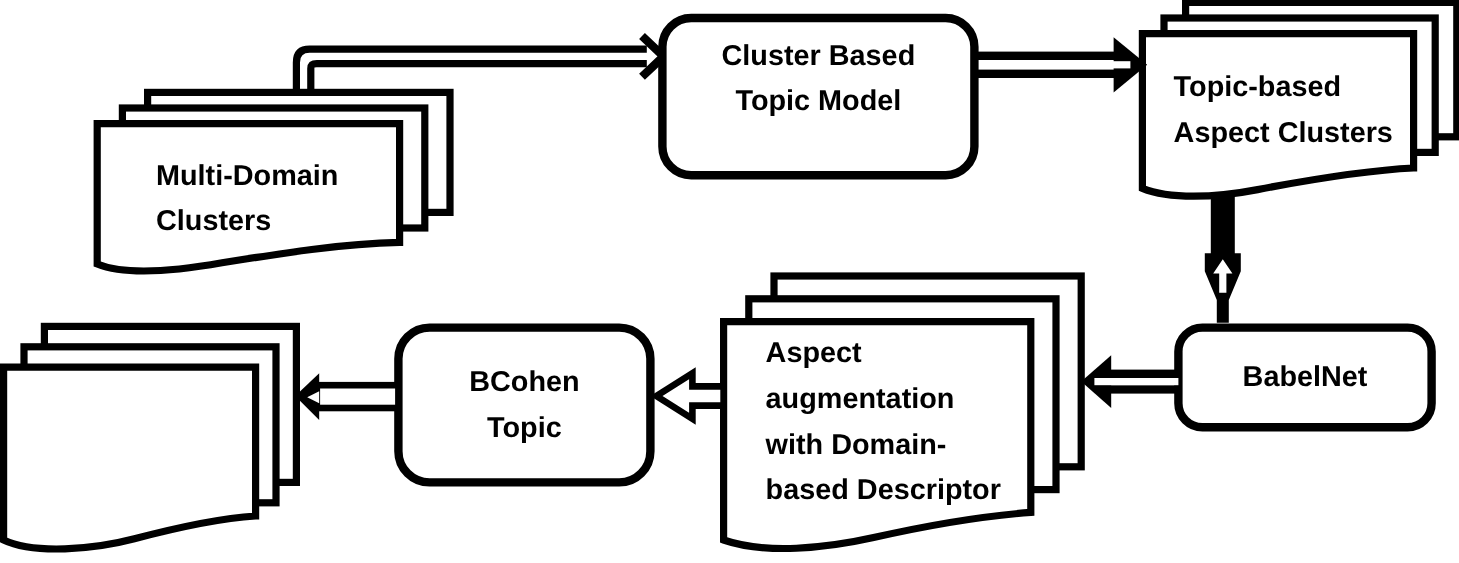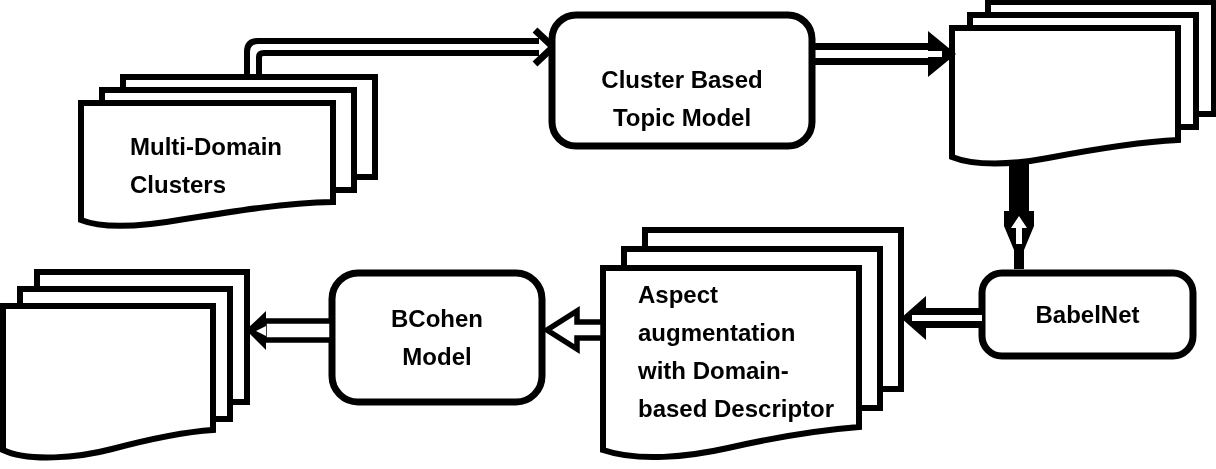--- a/index.html
+++ b/index.html
@@ -94,28 +94,30 @@
     <g>
       <rect x="264" y="321" width="68" height="19" fill="#fff" stroke="#000" stroke-width="5.5"></rect>
       <polygon points="266,311 266,350 246,330" fill="#000"></polygon>
       <polygon points="266,326 266,336 256,331" fill="#fff"></polygon>
     </g>
   </svg>
 
   <div class="node-label" style="left:130px; top:128px;">Multi-Domain
 Clusters</div>
 
-  <div class="node-label box-label" style="left:552px; top:33px; width:260px; height:131px;">Cluster Based
+  <div class="node-label box-label" style="left:552px; top:0; width:260px; height:131px;">Cluster Based
 Topic Model</div>
 
+  <div class="node-label" style="left:978px; top:54px;">Topic-based
+Aspect Clusters</div>
 
   <div class="node-label" style="left:638px; top:276px;">Aspect
 augmentation
 with Domain-
 based Descriptor</div>
 
   <div class="node-label box-label" style="left:982px; top:273px; width:211px; height:83px;">BabelNet</div>
 
   <div class="node-label box-label" style="left:332px; top:273px; width:210px; height:129px;">BCohen
-Model</div>
+Topic</div>
 
 
 </div>
 
 </body></html>

